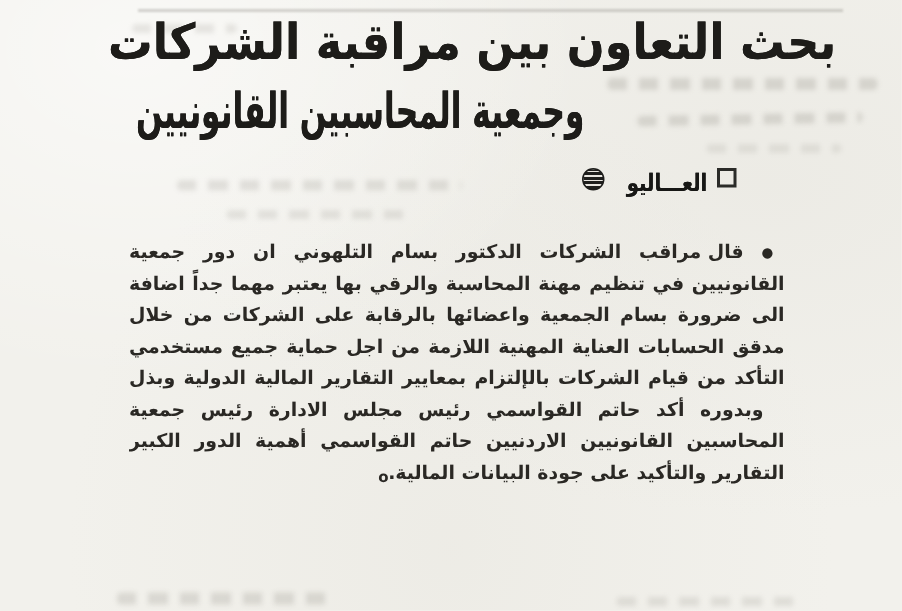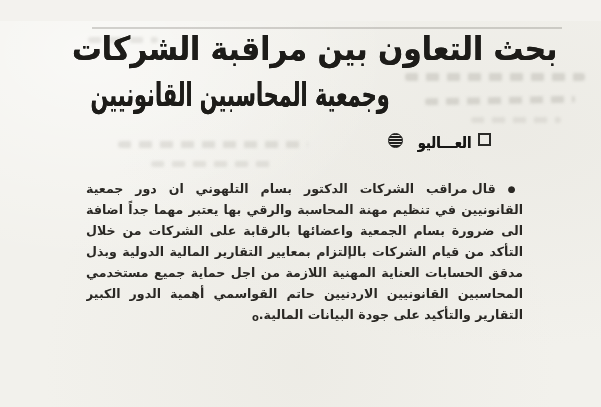--- a/index.html
+++ b/index.html
@@ -8,21 +8,20 @@
     font-family:"DejaVu Sans",sans-serif;
     background:#f3f2ee;
   }
   .page{
     position:absolute;inset:0;
     background:
       radial-gradient(ellipse at 15% 8%, rgba(255,255,255,.55), transparent 42%),
       radial-gradient(ellipse at 85% 30%, rgba(223,221,213,.30), transparent 55%),
       radial-gradient(ellipse at 50% 90%, rgba(228,226,218,.35), transparent 60%),
       #f2f1ec;
-    margin-top: 21px;
   }
   .top-rule{
     position:absolute;top:6px;left:92px;width:470px;height:2px;
     background:rgba(138,136,128,.35);filter:blur(.6px);
   }
   .headline{
     position:absolute;direction:rtl;white-space:nowrap;
     font-weight:bold;color:#1d1c19;letter-spacing:-1px;
     text-shadow:0 0 .4px #1d1c19;
   }
@@ -93,24 +92,25 @@
     <span class="logo-text">العـــاليو</span>
     <span class="globe-icon"></span>
   </div>
 
   <div class="article">
 
     <div class="paragraph">
       <div class="bl"><span class="bullet">●</span> <span>قال مراقب الشركات الدكتور بسام التلهوني ان دور جمعية المحاسبين</span></div>
       <div class="bl">القانونيين في تنظيم مهنة المحاسبة والرقي بها يعتبر مهما جداً اضافة</div>
       <div class="bl">الى ضرورة بسام الجمعية واعضائها بالرقابة على الشركات من خلال</div>
+      <div class="bl">مدقق الحسابات العناية المهنية اللازمة من اجل حماية جميع مستخدمي</div>
       <div class="bl">التأكد من قيام الشركات بالإلتزام بمعايير التقارير المالية الدولية وبذل</div>
-      <div class="bl">مدقق الحسابات العناية المهنية اللازمة من اجل حماية جميع مستخدمي</div>
     </div>
 
 
     <div class="paragraph">
+      <div class="bl indent">وبدوره أكد حاتم القواسمي رئيس مجلس الادارة رئيس جمعية</div>
       <div class="bl">المحاسبين القانونيين الاردنيين حاتم القواسمي أهمية الدور الكبير</div>
       <div class="bl pline-end"><span>التقارير والتأكيد على جودة البيانات المالية.</span><span class="end-mark">o</span></div>
     </div>
 
   </div>
 </div>
 
 </body></html>

